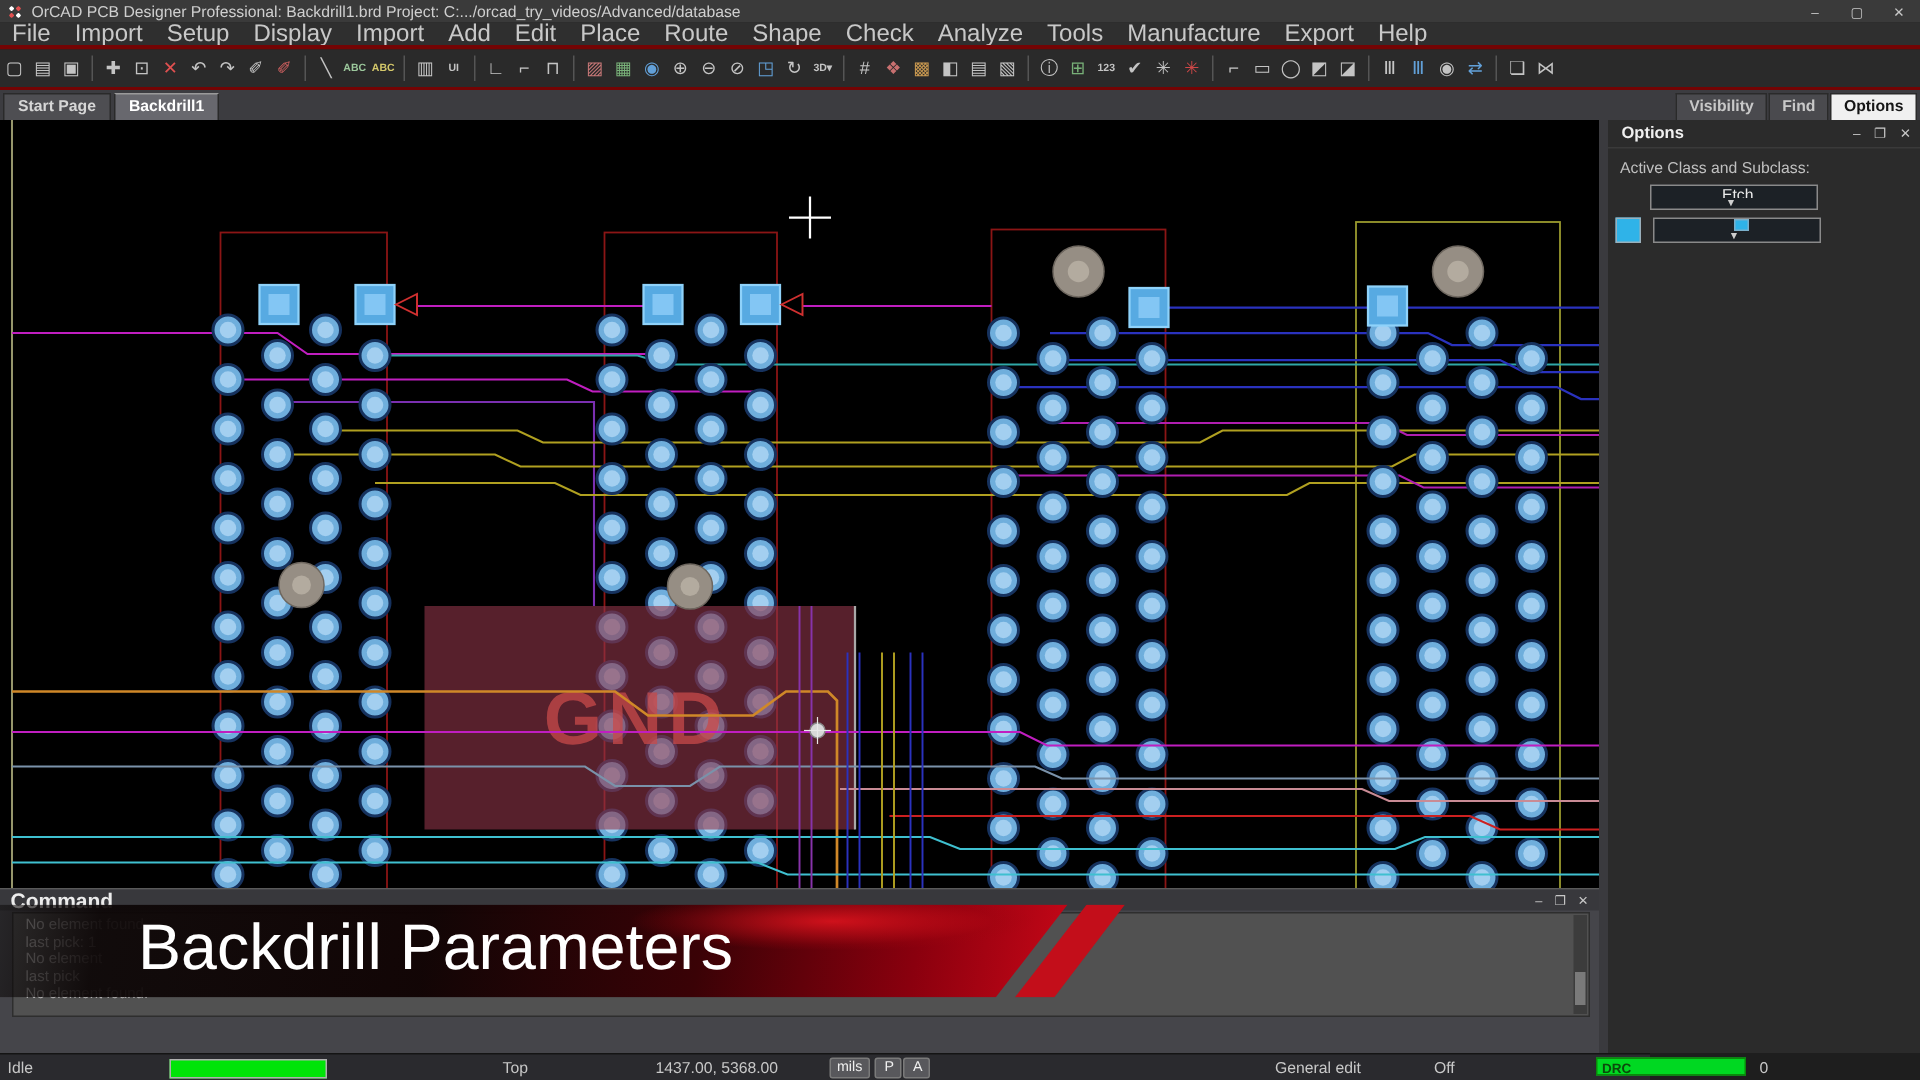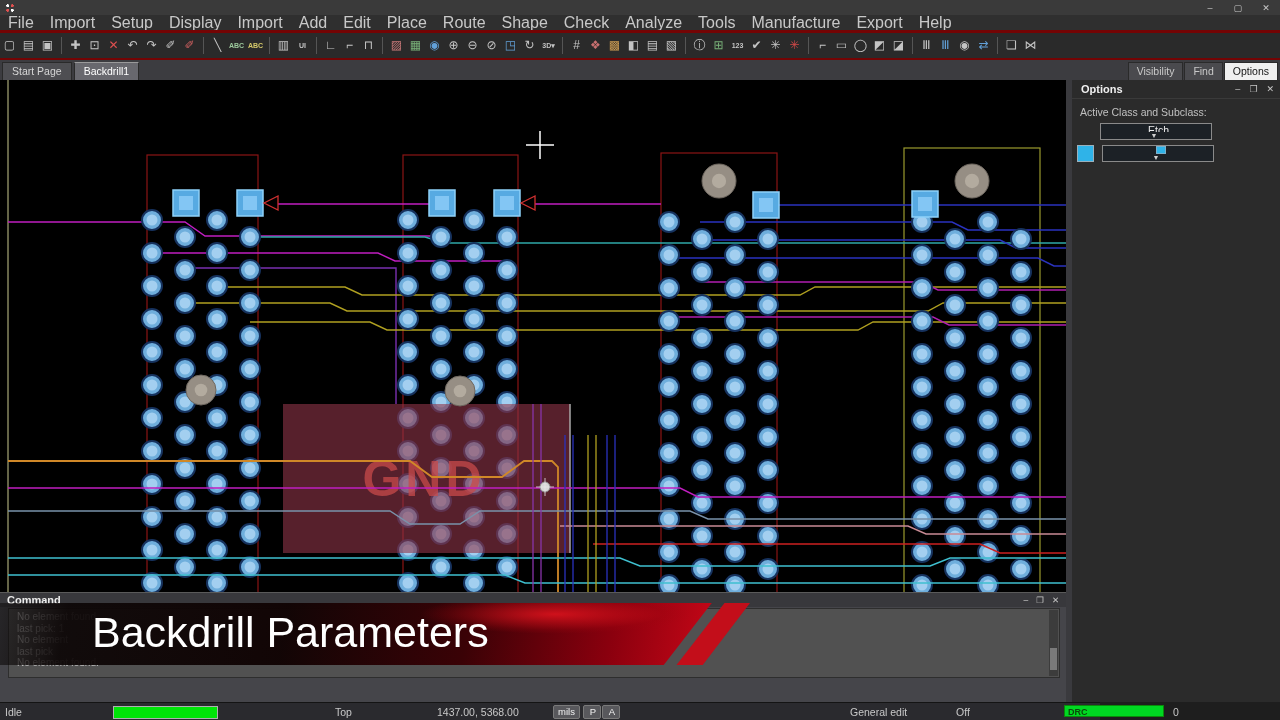--- a/index.html
+++ b/index.html
@@ -19,21 +19,21 @@
   #menubar .mi{padding:0 8px;line-height:15px;}
   .redline-a{left:0;top:30px;width:1280px;height:3px;background:#740404;}
   
   #toolbar{left:0;top:33px;width:1280px;height:25px;background:#2a2a2a;display:flex;align-items:center;color:#c4c4c4;}
   .tb-group{display:flex;align-items:center;}
   .tb-sep{width:1px;height:17px;background:#555;margin:0 4px;}
   .tb-ic{width:19px;text-align:center;font-size:12px;line-height:25px;cursor:default;}
   .tb-ic.txt{font-size:7px;font-weight:bold;letter-spacing:0;}
   .redline-b{left:0;top:58px;width:1280px;height:2px;background:#740404;}
   
-  #tabbar{left:0;top:60px;width:1280px;height:20px;background:#3c3c40;display:flex;align-items:flex-end;}
+  #tabbar{left:0;top:60px;width:1280px;height:20px;background:#3c3c40;display:flex;align-items:flex-end;font-weight:bold;}
   .doctab{margin-left:2px;padding:2px 9px 3px 9px;font-size:10.5px;background:#4e4e52;color:#d6d6d6;border:1px solid #2a2a2a;border-bottom:none;}
   .doctab.active{background:#68686e;color:#ffffff;border-top:1px solid #9a9a9a;}
   #paneltabs{position:absolute;right:2px;bottom:0;display:flex;}
   .ptab{padding:2px 8px 3px 8px;font-size:10.5px;background:#4a4a4e;color:#c8c8c8;border:1px solid #2a2a2a;border-bottom:none;margin-left:1px;}
   .ptab.active{background:#f0f0f0;color:#151515;}
   
   #canvas{left:0;top:80px;width:1066px;height:512px;background:#000;}
   #splitter{left:1066px;top:80px;width:6px;height:622px;background:#3a3a3e;}
   
   #panel{left:1072px;top:80px;width:208px;height:622px;background:#2b2b2b;color:#c8c8c8;}
@@ -46,21 +46,21 @@
   .dd .arr{font-size:7px;color:#cfcfcf;padding-right:4px;}
   #dd-class{margin:5px 0 0 28px;}
   #row-sub{display:flex;align-items:center;margin:5px 0 0 5px;}
   #swatch{width:15px;height:15px;background:#2fb3e8;border:1px solid #9ab0bc;}
   #dd-sub{margin-left:8px;}
   #mini-swatch{width:8px;height:8px;background:#2fb3e8;border:1px solid #7ab0cc;margin-left:5px;}
   #dd-sub .val{padding-left:5px;}
   
   #cmdwin{left:0;top:592px;width:1066px;height:110px;background:#45454a;border-top:1px solid #5a5a5a;}
   #cmd-title{height:14px;display:flex;align-items:center;background:#38383c;}
-  #cmd-title .t{font-size:11px;font-weight:bold;color:#ececec;padding-left:7px;}
+  #cmd-title .t{font-size:14px;font-weight:bold;color:#ececec;padding-left:7px;}
   #cmd-icons{margin-left:auto;display:flex;gap:8px;padding-right:7px;font-size:8.5px;color:#c8c8c8;}
   #cmd-history{position:absolute;left:8px;right:6px;top:15px;height:66px;background:#515151;border:1px solid #2e2e2e;
     font-size:10px;color:#c3c3c3;line-height:11.5px;padding:2px 0 0 8px;overflow:hidden;}
   #cmd-scroll{position:absolute;right:1px;top:1px;bottom:1px;width:9px;background:#3c3c3c;}
   #cmd-thumb{position:absolute;left:1px;width:7px;top:38px;height:22px;background:#7a7a7a;}
   #cmd-input{position:absolute;left:8px;right:6px;bottom:6px;height:15px;background:#2e2e2e;border:1px solid #555;display:flex;align-items:center;}
   #cmd-prompt{margin-left:2px;width:64px;height:11px;line-height:11px;border:1px solid #4c4c4c;background:#333;color:#6e6e6e;font-size:9px;padding-left:4px;}
   #cmd-dd{margin-left:auto;font-size:8px;color:#c8c8c8;padding-right:4px;}
   
   #banner{left:0;top:603px;width:750px;height:62px;z-index:6;pointer-events:none;}
@@ -78,20 +78,21 @@
   .st-btn{position:absolute;top:2px;height:12px;line-height:12px;background:#58585c;border:1px solid #7a7a7a;border-radius:2px;
     color:#f0f0f0;font-size:9.5px;padding:0 4px;text-align:right;}
   #st-drc{left:1064px;top:2px;width:100px;height:12px;background:#00d822;border:1px solid #0a8a0a;
     font-size:9px;font-weight:bold;color:#0b4a0b;line-height:12px;padding-left:3px;box-sizing:border-box;}
 </style>
 </head>
 <body>
 
 <div id="titlebar" class="abs">
   <span id="app-logo"></span>
+  <span>OrCAD PCB Designer Professional: Backdrill1.brd  Project: C:.../orcad_try_videos/Advanced/database</span>
   <div id="win-controls">
       <span>–</span>
       <span>▢</span>
       <span>✕</span>
     </div>
 </div>
 
 <div id="menubar" class="abs">
     <span class="mi">File</span>
     <span class="mi">Import</span>

